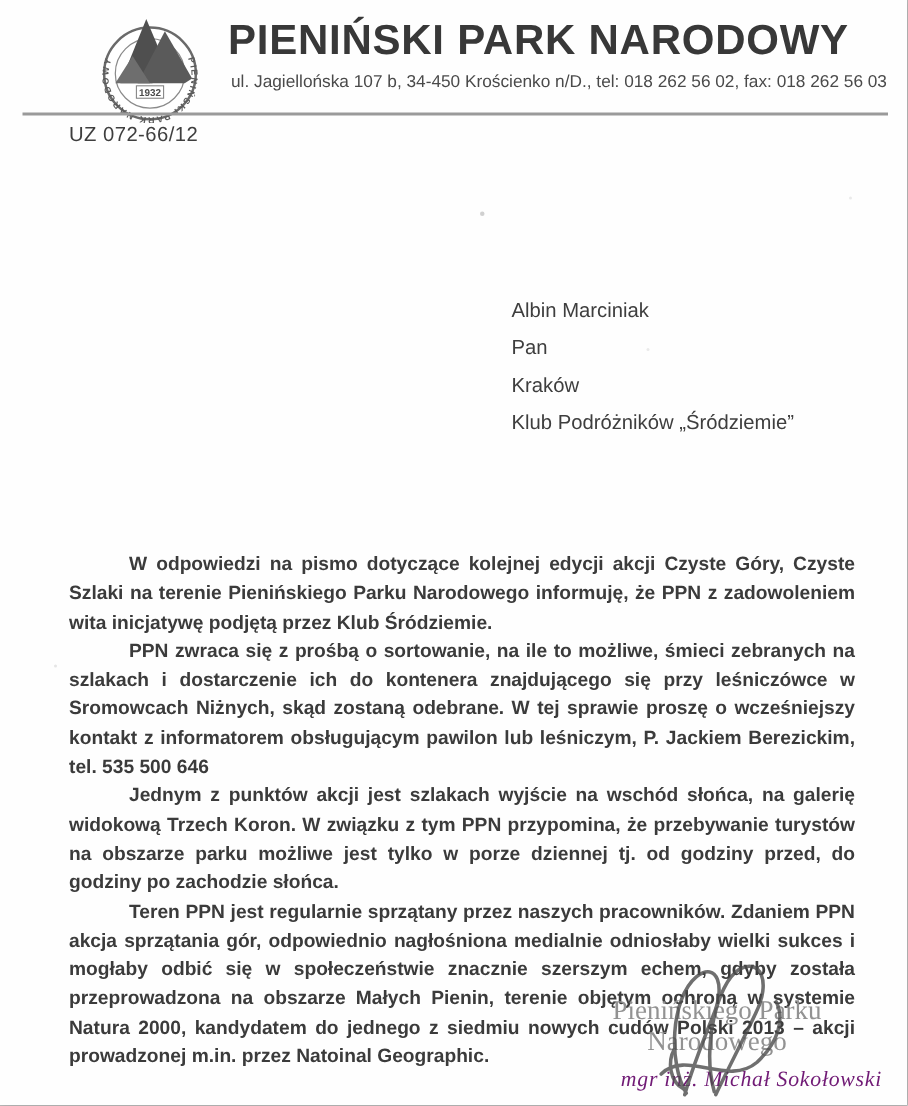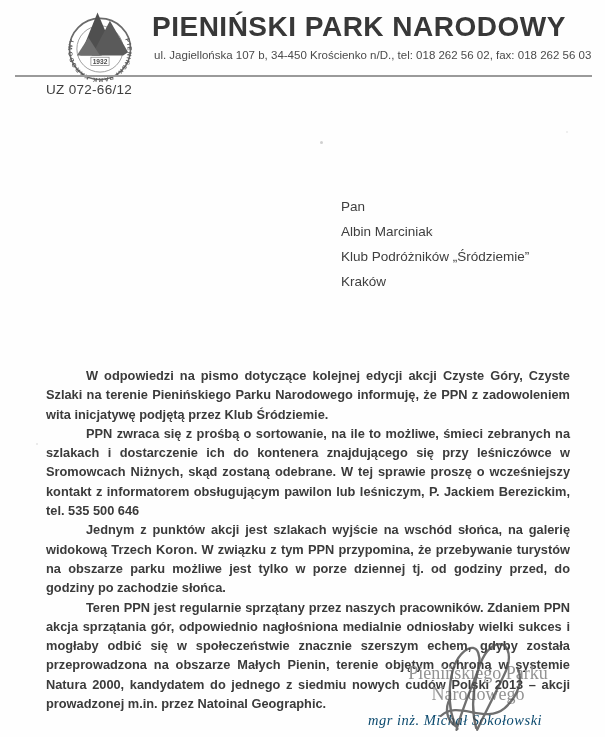--- a/index.html
+++ b/index.html
@@ -101,25 +101,25 @@
   }
   .sig-subtitle {
     font-size: 18px;
     margin-top: 1px;
     color: #929292;
   }
   .sig-name {
     position: absolute;
     left: 368px; top: 712px;
     width: 220px;
-    text-align: left;
+    text-align: right;
     font-family: "Liberation Serif", "DejaVu Serif", serif;
     font-style: italic;
     font-size: 14.5px;
-    color: #0c4a6e;
+    color: #701a75;
     letter-spacing: 0.5px;
   }
   .sig-scribble {
     position: absolute;
     left: 428px; top: 638px;
     width: 118px; height: 99px;
     z-index: 3;
     opacity: 0.8;
   }
 
@@ -172,24 +172,24 @@
     <div class="org-address">ul. Jagiellońska 107 b, 34-450 Krościenko n/D., tel: 018 262 56 02, fax: 018 262 56 03</div>
   </header>
 
   <div class="header-divider"></div>
 
   <div class="refrow">
     <span>UZ 072-66/12</span>
   </div>
 
   <div class="recipient">
+    <div>Albin Marciniak</div>
     <div>Pan</div>
-    <div>Albin Marciniak</div>
+    <div>Kraków</div>
     <div>Klub Podróżników „Śródziemie”</div>
-    <div>Kraków</div>
   </div>
 
   <div class="letter-body">
     <p>W odpowiedzi na pismo dotyczące kolejnej edycji akcji Czyste Góry, Czyste Szlaki na terenie Pienińskiego Parku Narodowego informuję, że PPN z zadowoleniem wita inicjatywę podjętą przez Klub Śródziemie.</p>
     <p>PPN zwraca się z prośbą o sortowanie, na ile to możliwe, śmieci zebranych na szlakach i dostarczenie ich do kontenera znajdującego się przy leśniczówce w Sromowcach Niżnych, skąd zostaną odebrane. W tej sprawie proszę o wcześniejszy kontakt z informatorem obsługującym pawilon lub leśniczym, P. Jackiem Berezickim, tel. 535 500 646</p>
     <p>Jednym z punktów akcji jest szlakach wyjście na wschód słońca, na galerię widokową Trzech Koron. W związku z tym PPN przypomina, że przebywanie turystów na obszarze parku możliwe jest tylko w porze dziennej tj. od godziny przed, do godziny po zachodzie słońca.</p>
     <p>Teren PPN jest regularnie sprzątany przez naszych pracowników. Zdaniem PPN akcja sprzątania gór, odpowiednio nagłośniona medialnie odniosłaby wielki sukces i mogłaby odbić się w społeczeństwie znacznie szerszym echem, gdyby została przeprowadzona na obszarze Małych Pienin, terenie objętym ochroną w systemie Natura 2000, kandydatem do jednego z siedmiu nowych cudów Polski 2013 – akcji prowadzonej m.in. przez Natoinal Geographic.</p>
   </div>
 
   <div class="sig-block">

